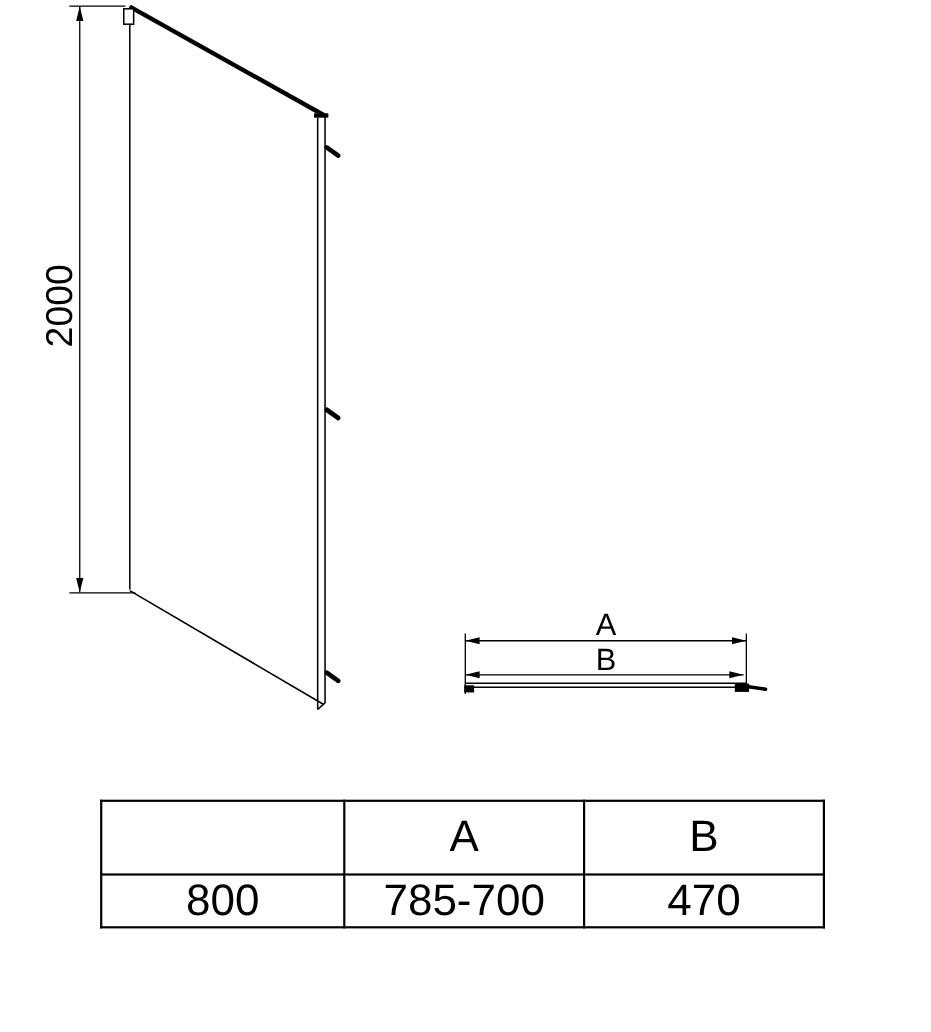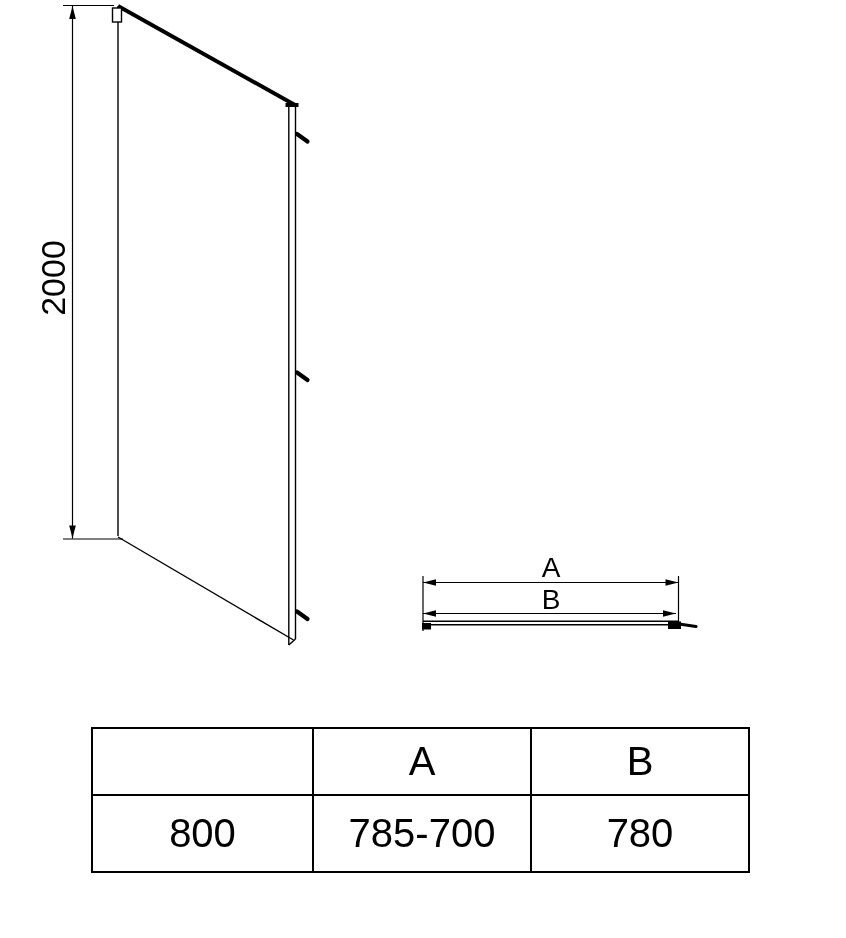--- a/index.html
+++ b/index.html
@@ -107,21 +107,21 @@
       <col style="width:218px">
     </colgroup>
     <thead>
       <tr style="height:67px">
         <th></th>
         <th>A</th>
         <th>B</th>
       </tr>
     </thead>
     <tbody>
-      <tr style="height:77px">
+      <tr style="height:48px">
         <td>800</td>
         <td>785-700</td>
-        <td>780</td>
+        <td>470</td>
       </tr>
     </tbody>
   </table>
 
 </div>
 
 </body></html>

